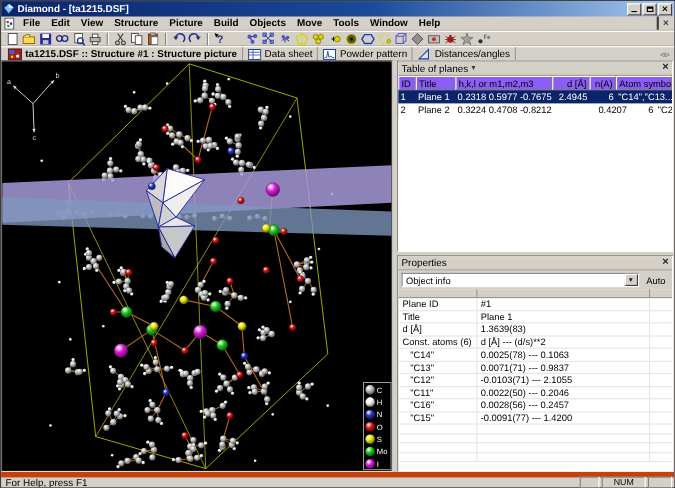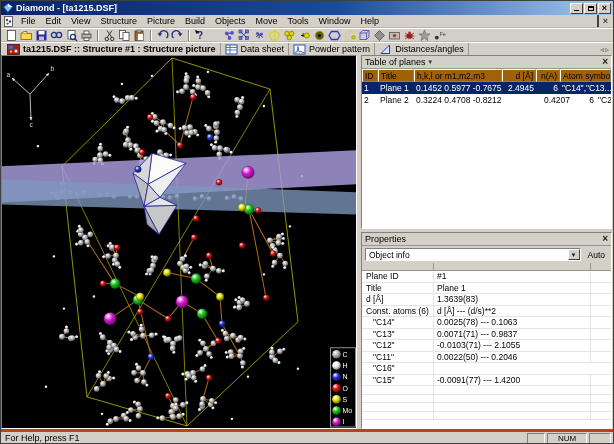--- a/index.html
+++ b/index.html
@@ -20,21 +20,21 @@
   .wbtn{width:13px;height:11px;background:#d4d0c8;border:1px solid;
     border-color:#fff #404040 #404040 #fff;color:#000;display:flex;
     align-items:center;justify-content:center;font-size:8px;line-height:1;}
   .glyph-min{width:5px;height:1px;background:#000;margin-top:5px;}
   .glyph-max{width:6px;height:5px;border:1px solid #000;border-top-width:2px;}
   .glyph-close{font-size:9px;font-weight:bold;}
   
   .menubar{height:13px;flex:0 0 13px;display:flex;align-items:center;padding:0 2px;
     border-bottom:1px solid #b8b4ac;}
   .sysicon{width:11px;height:11px;margin-right:2px;}
-  .menu-item{padding:0 5px;height:13px;display:flex;align-items:center;}
+  .menu-item{padding:0 5px;height:13px;display:flex;align-items:center;font-weight:bold;}
   .child-ctrls{margin-left:auto;display:flex;gap:4px;align-items:center;padding-right:3px;color:#404040;}
   .child-ctrls .glyph-min{background:#404040;}
   .child-ctrls .glyph-max{border-color:#404040;width:5px;height:5px;border-top-width:1px;}
   .cc-x{font-size:9px;font-weight:bold;line-height:1;}
   
   .toolbar{height:14px;flex:0 0 14px;display:flex;align-items:center;padding:0 3px;
     border-top:1px solid #fff;border-bottom:1px solid #b8b4ac;}
   .tool-btn{width:15px;height:13px;display:flex;align-items:center;justify-content:center;}
   .tool-sep{width:0;height:11px;border-left:1px solid #808080;border-right:1px solid #fff;margin:0 3px;}
   .tool-gap{width:14px;}
@@ -56,21 +56,21 @@
     display:flex;flex-direction:column;overflow:hidden;}
   .panel-planes{height:174px;flex:0 0 174px;}
   .panel-gap{height:3px;flex:0 0 3px;}
   .panel-props{flex:1;}
   .panel-header{height:13px;flex:0 0 13px;background:#d4d0c8;display:flex;align-items:center;
     padding:0 3px;border-bottom:1px solid #9a968e;gap:3px;}
   .panel-title{font-size:9px;}
   .hdr-arrow{font-size:7px;color:#333;}
   .close-x{margin-left:auto;font-size:10px;line-height:1;color:#222;font-weight:bold;}
   
-  .col-headers{display:flex;height:13px;flex:0 0 13px;background:#a16207;font-size:8.5px;}
+  .col-headers{display:flex;height:13px;flex:0 0 13px;background:#8b5cf6;font-size:8.5px;}
   .col-h{border:1px solid;border-color:#fff #808080 #808080 #fff;padding:0 2px;
     overflow:hidden;white-space:nowrap;display:flex;align-items:center;}
   .col-h.r{justify-content:flex-end;}
   .prow{display:flex;height:12px;flex:0 0 12px;align-items:center;font-size:8.5px;}
   .prow.selected{background:#0a246a;color:#fff;}
   .pcell{padding:0 2px;overflow:hidden;white-space:nowrap;}
   .pcell.r{text-align:right;}
   .table-fill{flex:1;background:#fff;}
   
   .combo-row{height:17px;flex:0 0 17px;background:#d4d0c8;display:flex;align-items:center;
@@ -87,22 +87,22 @@
   .props-rows{flex:1;overflow:hidden;font-size:8.5px;}
   .grow{display:flex;height:11.5px;border-bottom:1px solid #e4e4e4;align-items:center;}
   .grow.empty{height:8.5px;}
   .glab{width:72px;flex:0 0 72px;border-right:1px solid #e4e4e4;padding-left:4px;
     overflow:hidden;white-space:nowrap;height:100%;display:flex;align-items:center;}
   .glab.indent{padding-left:11px;}
   .gval{flex:1;border-right:1px solid #e4e4e4;padding-left:3px;overflow:hidden;
     white-space:nowrap;height:100%;display:flex;align-items:center;}
   .gext{width:20px;flex:0 0 20px;height:100%;}
   
-  .statusbar{height:14px;flex:0 0 14px;display:flex;align-items:flex-start;gap:2px;
-    padding:1px 2px;border-top:3px solid #c2410c;}
+  .statusbar{height:14px;flex:0 0 14px;display:flex;align-items:center;gap:2px;
+    padding:1px 2px;border-top:5px solid #c2410c;}
   .sb-msg{flex:1;padding-left:2px;}
   .sb-cell{height:11px;border:1px solid;border-color:#808080 #fff #fff #808080;
     display:flex;align-items:center;justify-content:center;font-size:8px;}
   .sb-a{width:18px;} .sb-b{width:40px;} .sb-c{width:22px;}
 </style>
 </head>
 <body>
 
 <div class="app">
 
@@ -1317,21 +1317,21 @@
             <span class="col-h" style="width: 36px; flex: 0 0 36px;">Title</span>
             <span class="col-h" style="width: 88px; flex: 0 0 88px;">h,k,l or m1,m2,m3</span>
             <span class="col-h r" style="width: 34px; flex: 0 0 34px;">d [Å]</span>
             <span class="col-h r" style="width: 24px; flex: 0 0 24px;">n(A)</span>
             <span class="col-h" style="width: 47px; flex: 1 1 0%;">Atom symbols</span>
           </div>
         <div id="planes-rows">
             <div class="prow selected">
               <span class="pcell" style="width: 16px; flex: 0 0 16px;">1</span>
               <span class="pcell" style="width: 36px; flex: 0 0 36px;">Plane 1</span>
-              <span class="pcell" style="width: 88px; flex: 0 0 88px;">0.1452 0.5977 -0.7675</span>
+              <span class="pcell" style="width: 88px; flex: 0 0 88px;">0.2318 0.5977 -0.7675</span>
               <span class="pcell r" style="width: 34px; flex: 0 0 34px;">2.4945</span>
               <span class="pcell r" style="width: 24px; flex: 0 0 24px;">6</span>
               <span class="pcell" style="width: 47px; flex: 1 1 0%;">"C14","C13...</span>
             </div>
             <div class="prow">
               <span class="pcell" style="width: 16px; flex: 0 0 16px;">2</span>
               <span class="pcell" style="width: 36px; flex: 0 0 36px;">Plane 2</span>
               <span class="pcell" style="width: 88px; flex: 0 0 88px;">0.3224 0.4708 -0.8212</span>
               <span class="pcell r" style="width: 34px; flex: 0 0 34px; margin-left: 36px;">0.4207</span>
               <span class="pcell r" style="width: 24px; flex: 0 0 24px;">6</span>
@@ -1396,20 +1396,21 @@
               <span class="gval">-0.0103(71) --- 2.1055</span>
               <span class="gext"></span>
             </div>
             <div class="grow">
               <span class="glab indent">"C11"</span>
               <span class="gval">0.0022(50) --- 0.2046</span>
               <span class="gext"></span>
             </div>
             <div class="grow">
               <span class="glab indent">"C16"</span>
+              <span class="gval">0.0028(56) --- 0.2457</span>
               <span class="gext"></span>
             </div>
             <div class="grow">
               <span class="glab indent">"C15"</span>
               <span class="gval">-0.0091(77) --- 1.4200</span>
               <span class="gext"></span>
             </div>
             <div class="grow empty">
               <span class="glab"></span>
               <span class="gval"></span>

